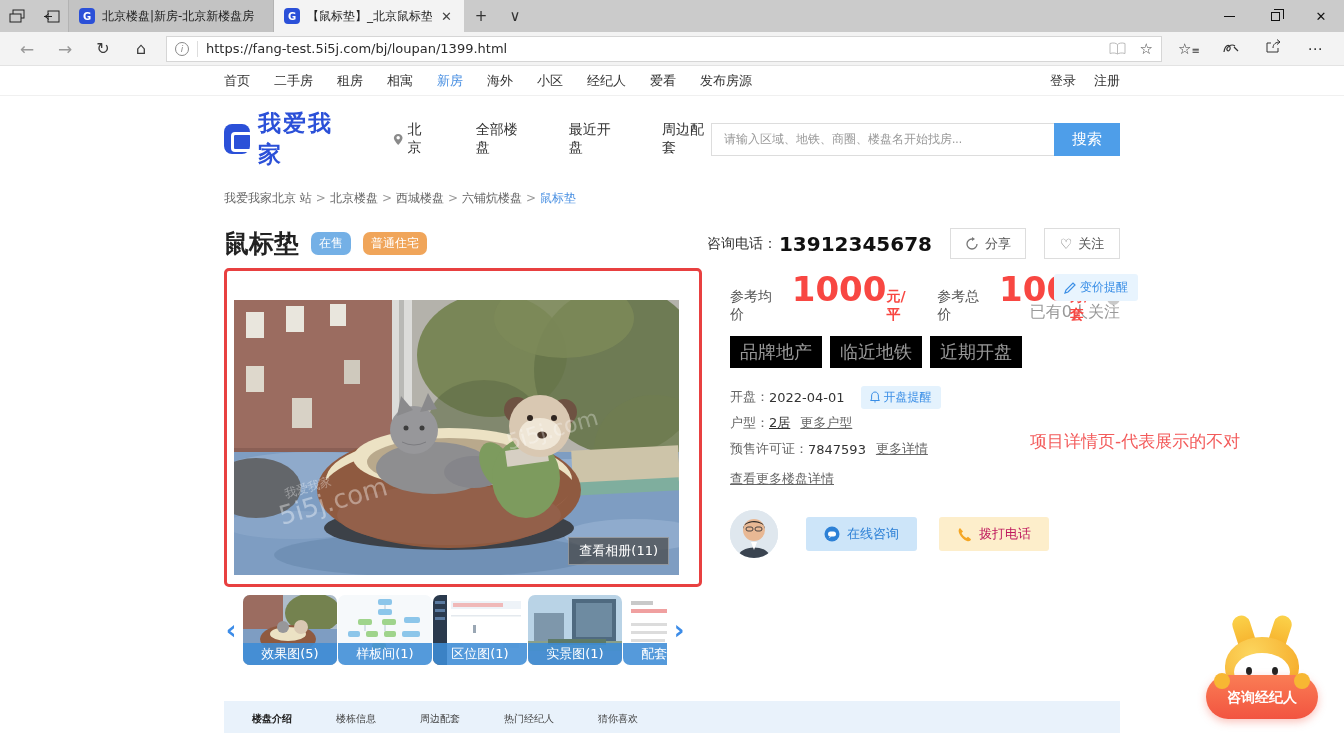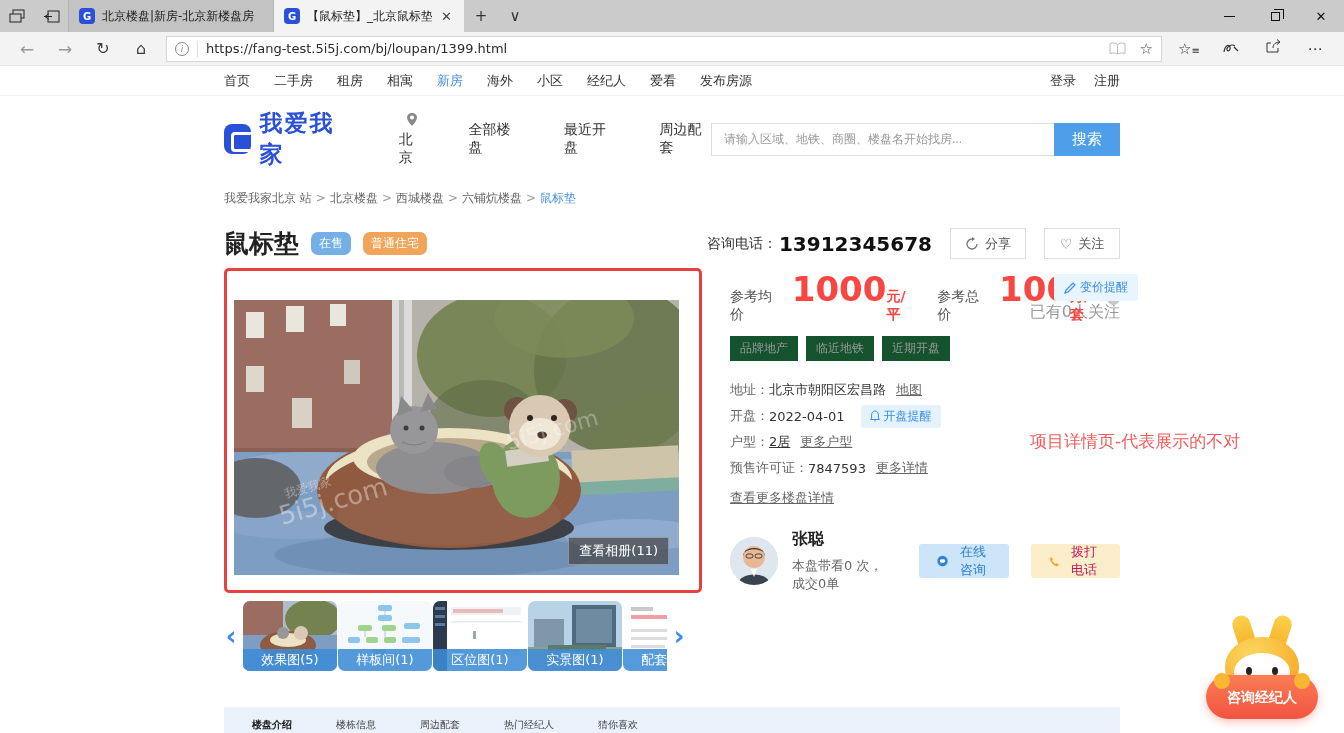--- a/index.html
+++ b/index.html
@@ -47,21 +47,21 @@
 
   .content { width:896px; margin:0 auto; position:relative; }
 
   
   .site-header { display:flex; align-items:center; padding-top:20px; height:66px; }
   .logo { display:flex; align-items:center; gap:8px; }
   .logo-mark { width:30px; height:30px; background:#2b50d8; border-radius:8px; position:relative; }
   .logo-mark:before { content:""; position:absolute; left:7px; top:8px; width:16px; height:14px;
       border:3px solid #fff; border-radius:4px; border-right-color:transparent; }
   .logo-text { font-size:23px; font-weight:bold; color:#2b50d8; letter-spacing:2px; }
-  .city { display:flex; align-items:center; gap:4px; margin-left:48px; font-size:14px;flex-direction:column; }
+  .city { display:flex; align-items:center; gap:4px; margin-left:48px; font-size:14px; }
   .hdr-link { margin-left:44px; font-size:14px; color:#333; }
   .search-wrap { margin-left:auto; display:flex; }
   .search-input { width:343px; height:33px; border:1px solid #ddd; border-right:none; padding:0 12px; font-size:12px; color:#333; outline:none; }
   .search-input::placeholder { color:#999; }
   .search-btn { width:66px; height:33px; background:#4e9ee9; color:#fff; border:none; font-size:15px; cursor:pointer; }
 
   
   .breadcrumb { margin-top:28px; font-size:12px; color:#666; }
   .breadcrumb .sep { margin:0 4px; color:#999; }
   .breadcrumb .current { color:#4a90e2; }
@@ -90,21 +90,21 @@
   .info-col { margin-left:28px; width:390px; padding-top:4px; }
   .price-row { display:flex; align-items:baseline; position:relative; }
   .price-label { font-size:14px; color:#555; }
   .price-value { font-size:34px; font-weight:bold; color:#f84742; line-height:1; margin-left:6px; }
   .price-unit { font-size:14px; color:#f84742; font-weight:bold; }
   .price-info-icon { width:13px; height:13px; border-radius:50%; background:#c9c9c9; color:#fff; font-size:9px;
                      display:inline-flex; align-items:center; justify-content:center; margin-left:4px; align-self:center; }
   .price-alert-btn { position:absolute; right:-18px; top:2px; background:#e8f4fe; color:#3a8ee6; font-size:12px;
                      padding:5px 10px; border-radius:3px; display:flex; align-items:center; gap:4px; cursor:pointer; }
   .tag-row { margin-top:12px; display:flex; gap:8px; }
-  .tag { background:#14532d; color:#999; font-size:12px; padding:4px 10px; }
+  .tag { background:#000000; color:#999; font-size:18px; padding:4px 10px; }
   .fields { margin-top:16px; }
   .field { display:flex; align-items:center; height:26px; font-size:13px; }
   .f-label { color:#666; }
   .f-value { color:#333; }
   .f-link { color:#666; text-decoration:underline; margin-left:10px; cursor:pointer; }
   .f-value.u { text-decoration:underline; cursor:pointer; }
   .open-alert { margin-left:16px; background:#e4f2fd; color:#3a8ee6; font-size:12px; padding:3px 9px; border-radius:3px;
                 display:flex; align-items:center; gap:4px; cursor:pointer; }
   .more-detail { margin-top:8px; font-size:13px; color:#666; text-decoration:underline; cursor:pointer; display:inline-block; }
 
@@ -380,25 +380,20 @@
         </span>
       </div>
 
       <div class="tag-row">
         <span class="tag">品牌地产</span>
         <span class="tag">临近地铁</span>
         <span class="tag">近期开盘</span>
       </div>
 
       <div class="fields">
-        <div class="field">
-          <span class="f-label">地址：</span>
-          <span class="f-value">北京市朝阳区宏昌路</span>
-          <span class="f-link">地图</span>
-        </div>
         <div class="field">
           <span class="f-label">开盘：</span>
           <span class="f-value">2022-04-01</span>
           <span class="open-alert">
             <svg width="10" height="12" viewBox="0 0 10 12">
                 <path d="M5 1 C3 1 1.6 2.6 1.6 5 V8 L0.6 9.5 H9.4 L8.4 8 V5 C8.4 2.6 7 1 5 1 Z" fill="none" stroke="#3a8ee6"></path>
                 <path d="M4 10.5 a1 1 0 0 0 2 0" fill="#3a8ee6"></path>
               </svg>
             <span>开盘提醒</span>
           </span>
@@ -422,24 +417,20 @@
           <svg width="48" height="48" viewBox="0 0 48 48">
             <rect width="48" height="48" fill="#dfe7ee"></rect>
             <circle cx="24" cy="20" r="11" fill="#e8b894"></circle>
             <path d="M13 19 C13 10 35 10 35 19 L33 14 C28 10 20 10 15 14 Z" fill="#2e2a28"></path>
             <rect x="16" y="17" width="7" height="4" rx="2" fill="none" stroke="#4a4340"></rect>
             <rect x="25" y="17" width="7" height="4" rx="2" fill="none" stroke="#4a4340"></rect>
             <path d="M8 48 C8 34 40 34 40 48 Z" fill="#3a4450"></path>
             <path d="M21 32 h6 l-3 8 Z" fill="#fff"></path>
           </svg>
         </div>
-        <div class="agent-meta">
-          <div class="agent-name">张聪</div>
-          <div class="agent-stats">本盘带看0 次，成交0单</div>
-        </div>
         <button class="agent-btn chat-btn">
           <svg width="16" height="16" viewBox="0 0 16 16">
               <circle cx="8" cy="8" r="7.5" fill="#2e81d6"></circle>
               <rect x="4" y="5.5" width="8" height="5" rx="2.5" fill="#fff"></rect>
               <path d="M6 10.5 l-1.5 2 3 -2Z" fill="#fff"></path>
             </svg>
           <span>在线咨询</span>
         </button>
         <button class="agent-btn call-btn">
           <svg width="15" height="15" viewBox="0 0 15 15">

